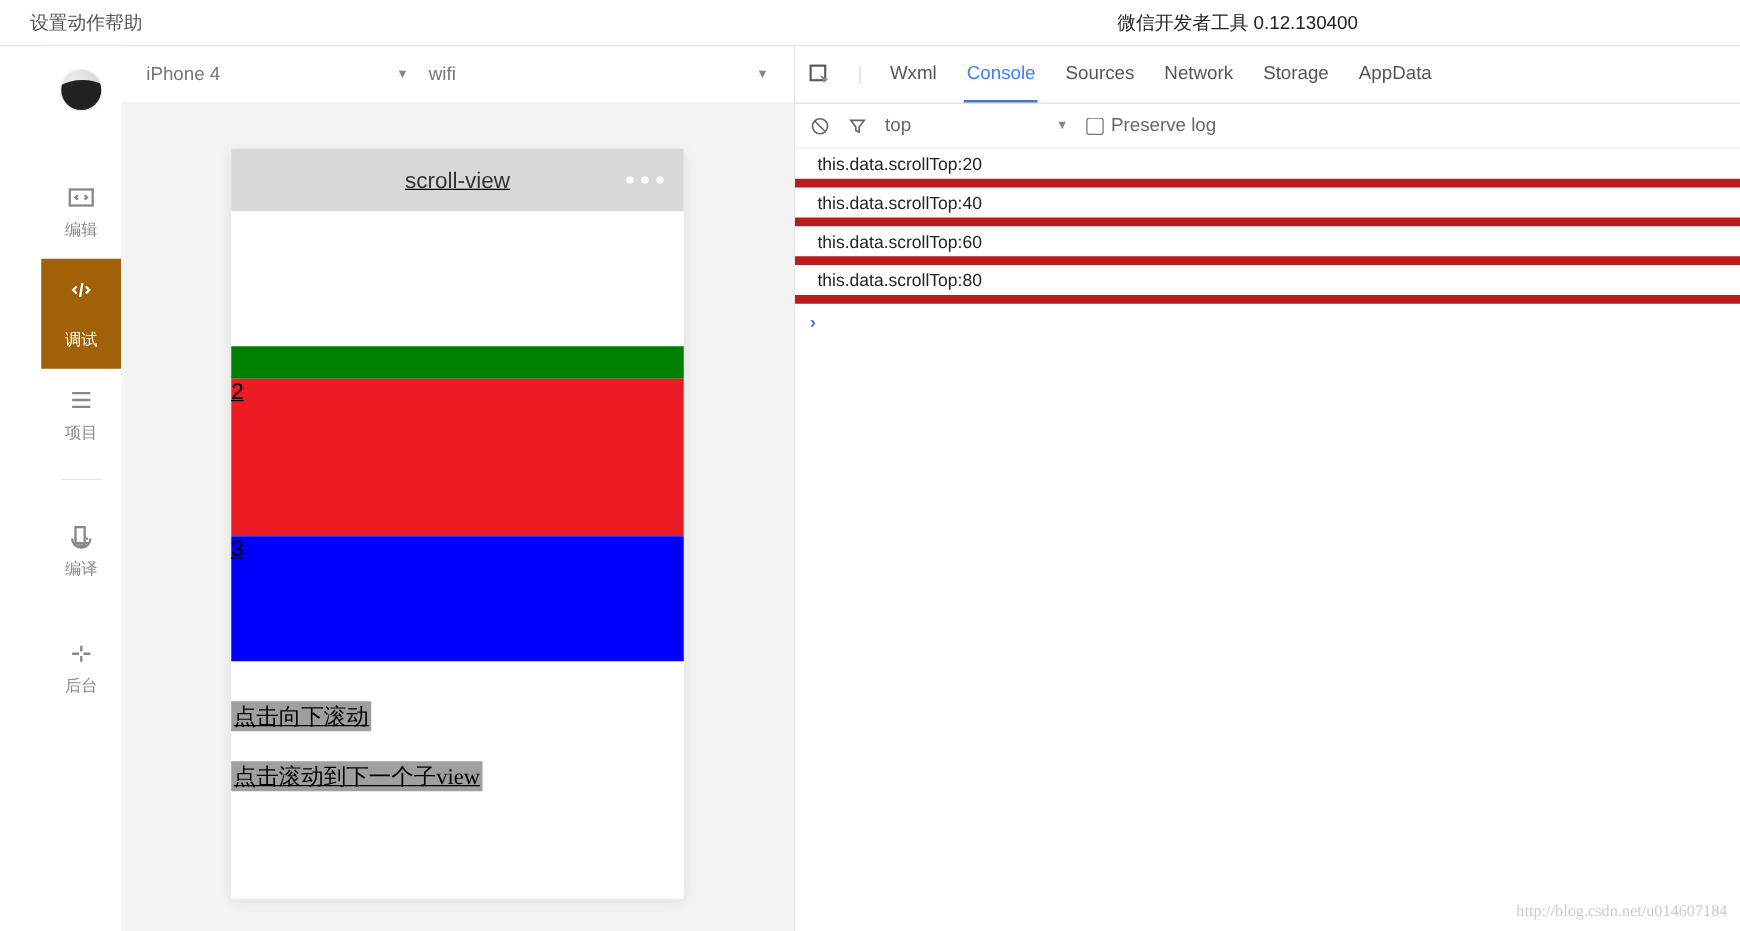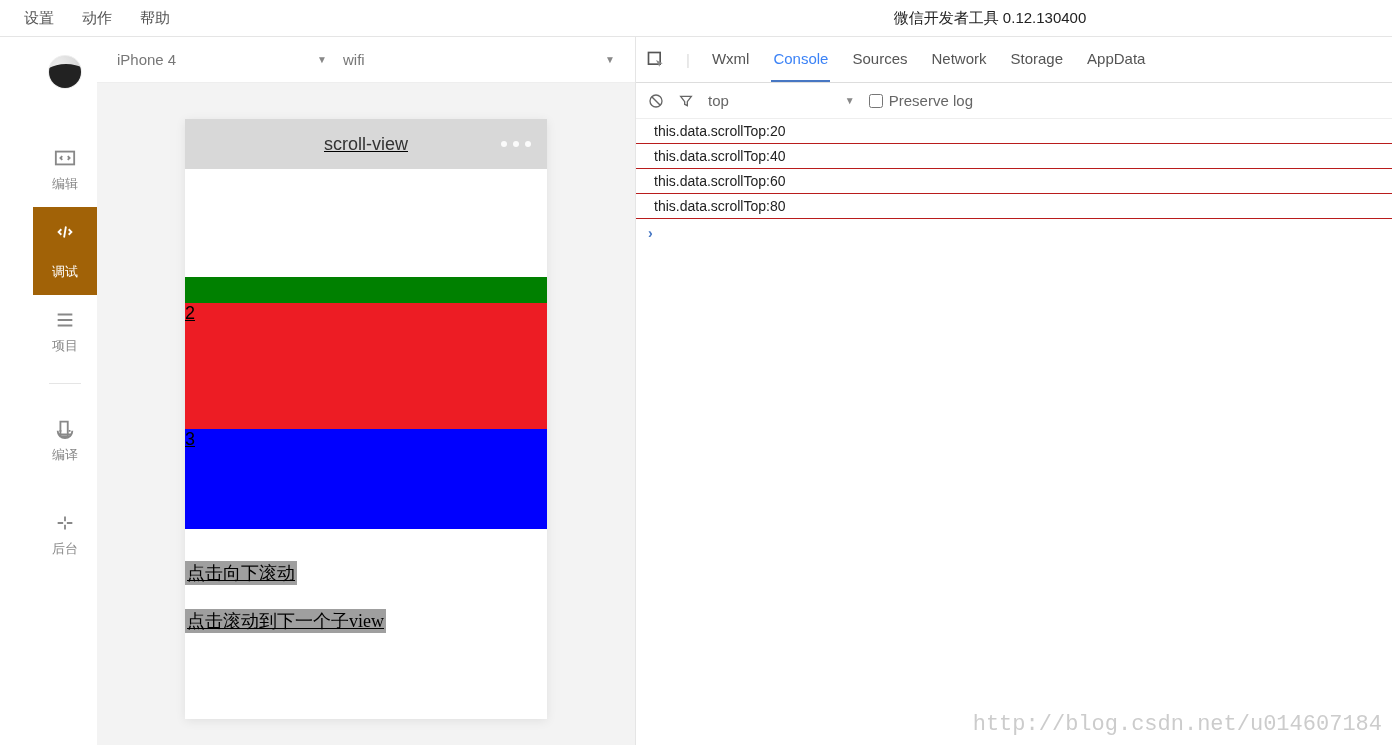--- a/index.html
+++ b/index.html
@@ -1,18 +1,18 @@
 <!DOCTYPE html>
 <html><head>
   <meta charset="utf-8">
   <style>
     * { margin: 0; padding: 0; box-sizing: border-box; font-family: "Microsoft YaHei", "PingFang SC", sans-serif; }
     body { width: 1392px; height: 745px; background: #fff; overflow: hidden; position: relative; }
 
-    .menubar { display: flex; align-items: center; height: 36px; padding-left: 24px; gap: 28px; color: #555; font-size: 15px; }
+    .menubar { display: flex; align-items: center; height: 36px; padding-left: 24px; color: #555; font-size: 15px; }
     .menubar span { cursor: pointer; }
     .title { position: absolute; left: 588px; right: 0; top: 0; height: 36px; display: flex; justify-content: center; align-items: center; font-size: 15px; color: #222; }
 
     .main { display: flex; height: calc(100% - 36px); border-top: 1px solid #e5e5e5; }
 
     .sidebar { width: 64px; background: #fff; display: flex; flex-direction: column; align-items: center; padding-top: 18px; margin-left: 33px; }
     .avatar { width: 34px; height: 34px; border-radius: 50%; background: radial-gradient(circle at 30% 30%, #eee, #ccc); border: 1px solid #eee; overflow: hidden; position: relative; }
     .avatar::after { content: ""; position: absolute; bottom: -6px; left: -8px; width: 50px; height: 30px; background: #222; border-radius: 50%; }
     .side-item { width: 100%; display: flex; flex-direction: column; align-items: center; gap: 6px; padding: 14px 0; color: #888; font-size: 13px; cursor: pointer; margin-top: 20px; }
     .side-item.active { background: #a16207; color: #fff; gap: 20px; }
@@ -44,24 +44,24 @@
     .dt-tabs .ico { width: 20px; height: 20px; }
     .dt-tabs .tab { cursor: pointer; padding: 0 2px; height: 100%; display: flex; align-items: center; border-bottom: 2px solid transparent; }
     .dt-tabs .tab.active { color: #3b82f6; border-bottom-color: #4777c3; }
 
     .dt-filter { height: 36px; display: flex; align-items: center; padding: 0 12px; gap: 14px; border-bottom: 1px solid #eee; color: #666; font-size: 15px; }
     .dt-filter .sel { display: flex; align-items: center; gap: 10px; }
     .dt-filter .spacer { width: 96px; }
     .dt-filter input[type=checkbox] { width: 14px; height: 14px; }
 
     .console { flex: 1; font-family: Consolas, monospace; font-size: 14px; color: #222; }
-    .console .line { padding: 4px 18px; border-bottom: 1px solid #b91c1c; }
+    .console .line { padding: 4px 18px; border-bottom: 7px solid #b91c1c; }
     .console .prompt { color: #4777c3; padding: 6px 12px; font-weight: bold; }
 
-    .watermark { position: absolute; right: 10px; bottom: 8px; color: #ccc; font-size: 22px; font-family: Liberation Mono, monospace; }
+    .watermark { position: absolute; right: 10px; bottom: 8px; color: #ccc; font-size: 13px; font-family: Liberation Serif, serif; }
 
     .icon-stroke { fill: none; stroke: currentColor; stroke-width: 2; }
   </style>
 </head>
 <body>
 
 <div class="menubar">
   <span>设置</span>
   <span>动作</span>
   <span>帮助</span>

